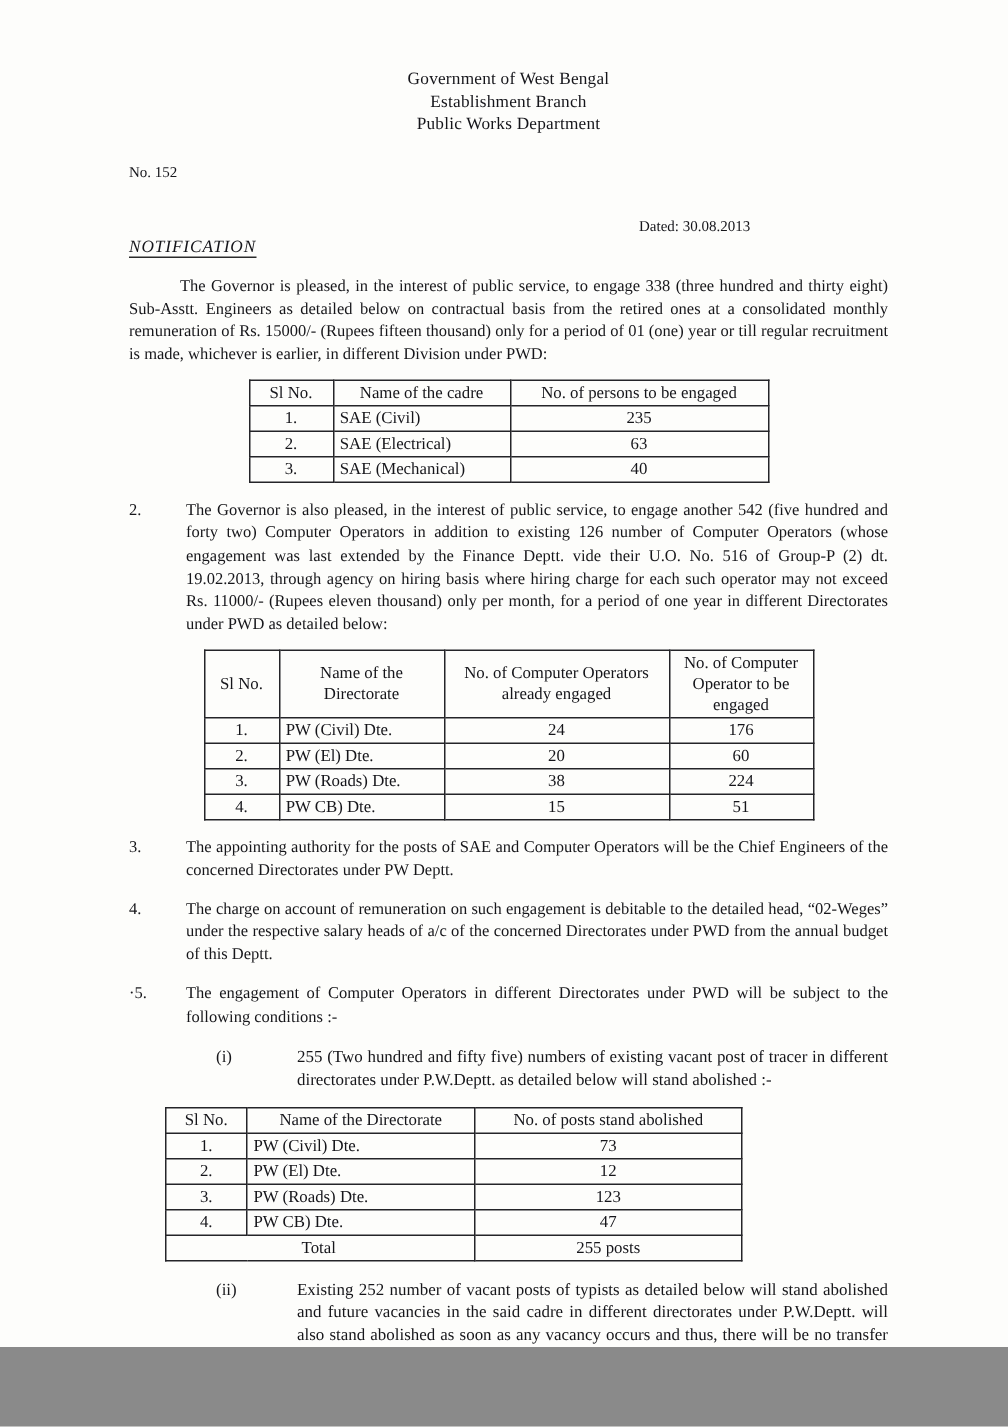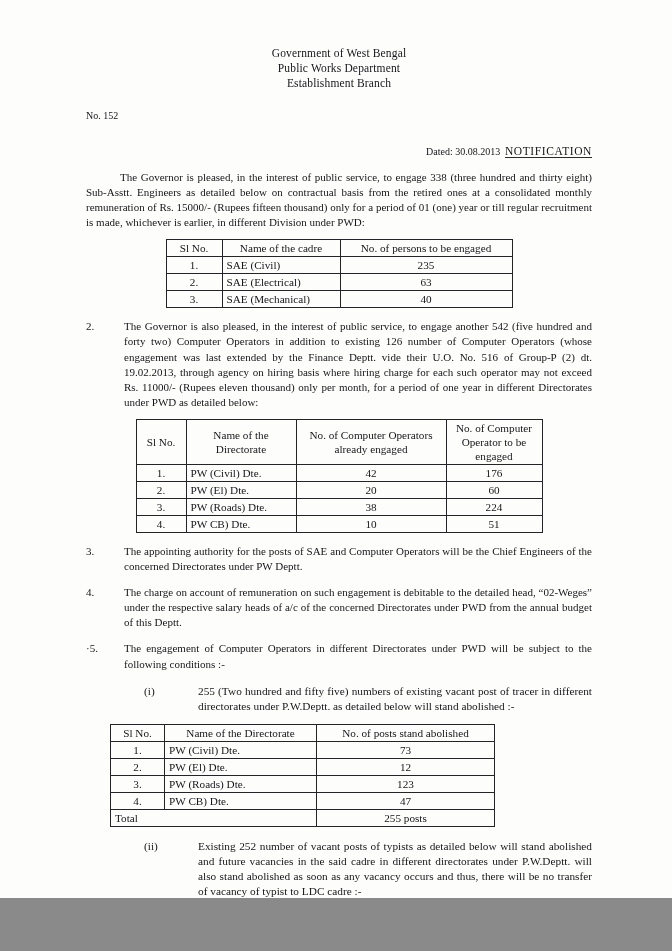--- a/index.html
+++ b/index.html
@@ -41,22 +41,23 @@
     position: relative;
     height: 16px;
     margin-top: 19px;
     font-size: 10px;
     color: #15151a;
   }
   .ref-no { position: absolute; left: 0; top: 0; }
   .ref-date { position: absolute; left: 340px; top: 0; margin-top: 36px; }
 
   .notif-wrap {
-    text-align: right;
-    margin-top: 15px;
+    text-align: left;
+    margin-top: 29px;
+    font-style: italic;
   }
   .notif {
     font-size: 11.5px;
     letter-spacing: 0.6px;
     color: #15151a;
     border-bottom: 1px solid #2a2a2a;
     padding-bottom: 0px;
     display: inline-block;
   }
 
@@ -125,35 +126,35 @@
   .t2 th, .t2 td { text-align: center; }
   .t2 .c-name { text-align: left; }
   .t2 col.c1 { width: 50px; }
   .t2 col.c2 { width: 110px; }
   .t2 col.c3 { width: 150px; }
   .t2 col.c4 { width: 96px; }
 
   .t3 { margin-top: 10px; }
   .t3 th, .t3 td { text-align: center; }
   .t3 .c-name { text-align: left; }
-  .t3 .c-total { text-align: left; padding-right: 6px; }
+  .t3 .c-total { text-align: center; padding-right: 6px; }
   .t3 col.c1 { width: 54px; }
   .t3 col.c2 { width: 152px; }
   .t3 col.c3 { width: 178px; }
 </style>
 </head>
 <body>
 
 <div class="page">
   <div class="sheet">
 
     <div class="org-head">
       <div>Government of West Bengal</div>
+      <div>Establishment Branch</div>
       <div>Public Works Department</div>
-      <div>Establishment Branch</div>
     </div>
 
     <div class="ref-row">
       <span class="ref-no">No. 152</span>
       <span class="ref-date">Dated: 30.08.2013</span>
     </div>
 
     <div class="notif-wrap">
       <span class="notif">NOTIFICATION</span>
     </div>
@@ -214,39 +215,39 @@
             <th>Sl No.</th>
             <th>Name of the Directorate</th>
             <th>No. of Computer Operators already engaged</th>
             <th>No. of Computer Operator to be engaged</th>
           </tr>
         </thead>
         <tbody>
           <tr>
             <td>1.</td>
             <td class="c-name">PW (Civil) Dte.</td>
-            <td>42</td>
+            <td>24</td>
             <td>176</td>
           </tr>
           <tr>
             <td>2.</td>
             <td class="c-name">PW (El) Dte.</td>
             <td>20</td>
             <td>60</td>
           </tr>
           <tr>
             <td>3.</td>
             <td class="c-name">PW (Roads) Dte.</td>
             <td>38</td>
             <td>224</td>
           </tr>
           <tr>
             <td>4.</td>
             <td class="c-name">PW CB) Dte.</td>
-            <td>10</td>
+            <td>15</td>
             <td>51</td>
           </tr>
         </tbody>
       </table>
     </div>
 
     <div class="para numbered">
       <span class="num">3.</span>
       <span class="txt">The appointing authority for the posts of SAE and Computer Operators will be the Chief Engineers of the concerned Directorates under PW Deptt.</span>
     </div>

